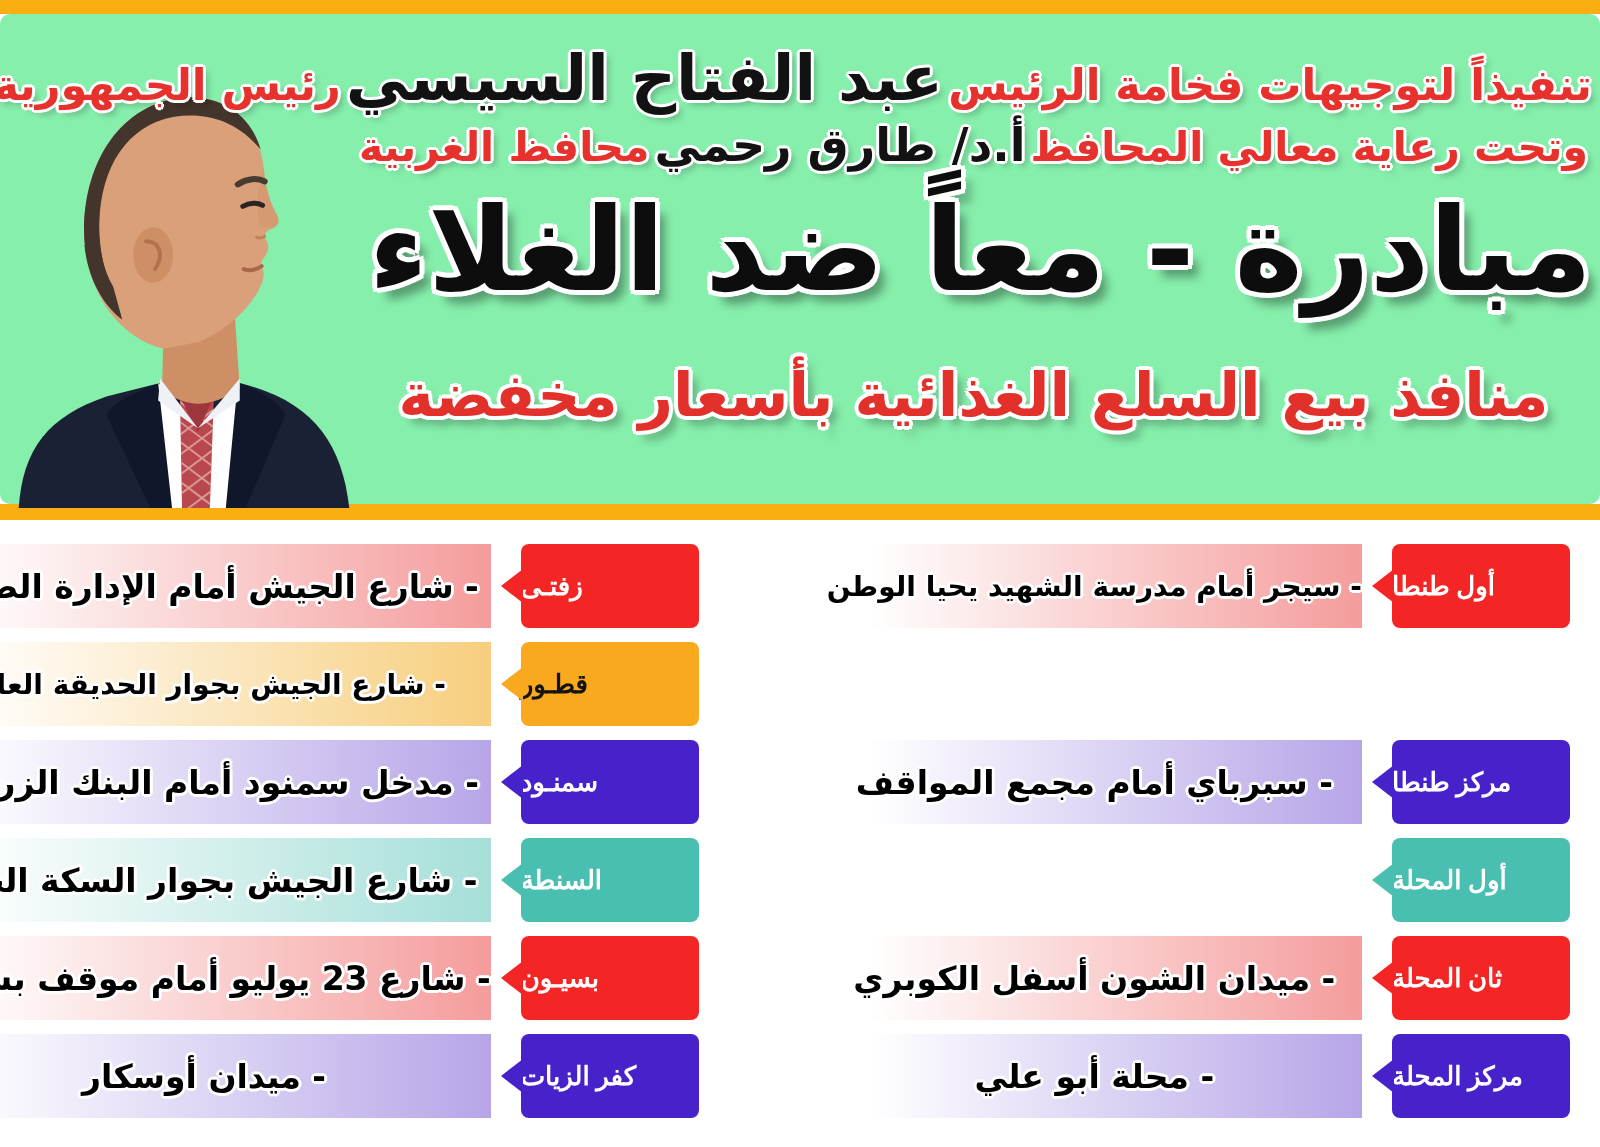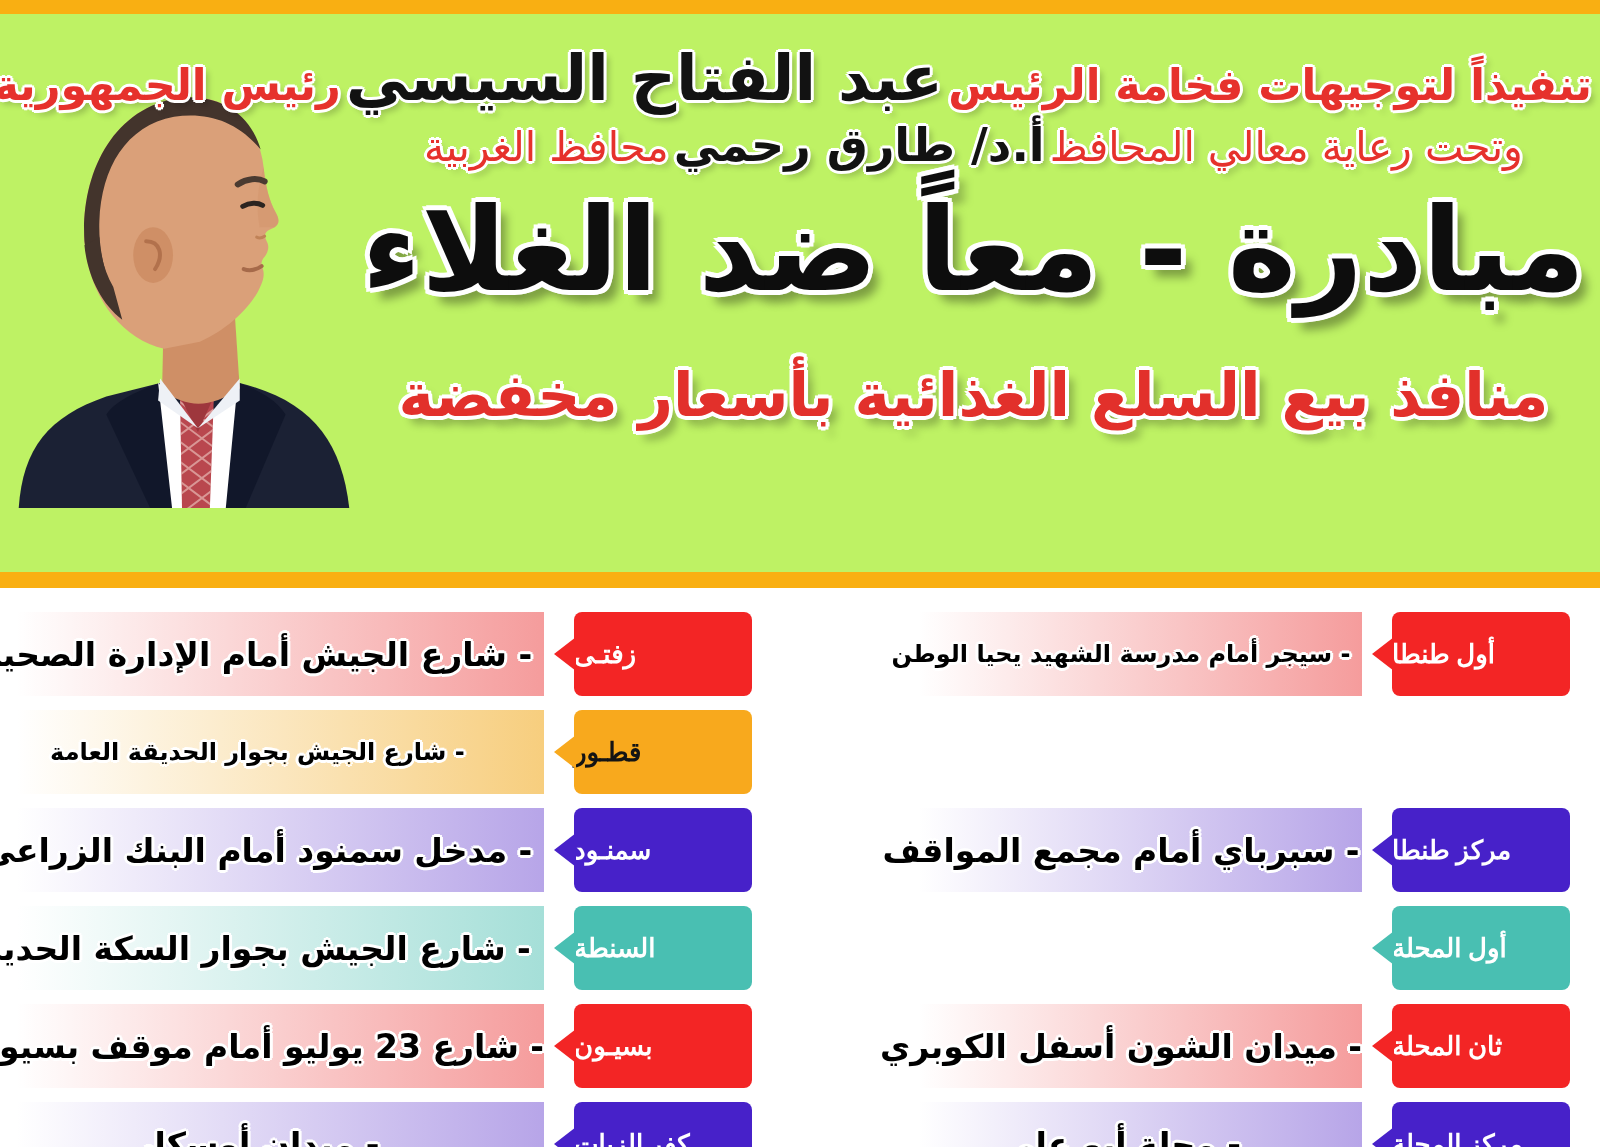--- a/index.html
+++ b/index.html
@@ -9,49 +9,50 @@
     font-family:"DejaVu Sans",sans-serif;
     overflow:hidden;
     position:relative;
   }
   
   .bar-accent{width:100%;background:#F9AF12;}
   .top-bar{height:14px;}
   .divider-bar{height:16px;}
 
   
-  .header{position:relative;height:558px;background:#bef264;}
+  .header{position:relative;height:490px;background:#86efac;border-radius:10px;}
   .portrait{position:absolute;left:12px;top:36px;width:340px;height:458px;}
   .portrait svg{width:100%;height:100%;display:block;}
 
   .htext{
     position:absolute;top:0;left:355px;right:8px;
     text-align:center;direction:rtl;
   }
   .ow-sm{
     text-shadow:
       3px 0 0 #fff,-3px 0 0 #fff,0 3px 0 #fff,0 -3px 0 #fff,
       2px 2px 0 #fff,-2px 2px 0 #fff,2px -2px 0 #fff,-2px -2px 0 #fff,
       5px 5px 6px rgba(0,0,0,.22);
   }
   .line1{margin-top:30px;line-height:1.1;white-space:nowrap;}
   .line1 .red{font-size:43px;font-weight:bold;color:#E6312C;}
   .line1 .black{font-size:63px;font-weight:bold;color:#121212;}
   .line2{margin-top:6px;line-height:1.15;white-space:nowrap;}
-  .line2 .red{font-size:41px;font-weight:normal;color:#E6312C;text-align:center;}
+  .line2 .red{font-size:41px;font-weight:bold;color:#E6312C;text-align:center;}
   .line2 .black{font-size:46px;font-weight:bold;color:#121212;}
 
   .main-title{
     margin-top:10px;
     font-size:116px;font-weight:bold;color:#0d0d0d;
     line-height:1.18;white-space:nowrap;
     text-shadow:
       5px 0 0 #fff,-5px 0 0 #fff,0 5px 0 #fff,0 -5px 0 #fff,
       4px 4px 0 #fff,-4px 4px 0 #fff,4px -4px 0 #fff,-4px -4px 0 #fff,
       10px 12px 10px rgba(0,0,0,.35);
+    text-align: right;
   }
   .sub-title{
     margin-top:40px;
     font-size:60px;font-weight:bold;color:#E2302B;
     line-height:1.2;white-space:nowrap;
     text-shadow:
       4px 0 0 #fff,-4px 0 0 #fff,0 4px 0 #fff,0 -4px 0 #fff,
       3px 3px 0 #fff,-3px 3px 0 #fff,3px -3px 0 #fff,-3px -3px 0 #fff,
       8px 9px 8px rgba(0,0,0,.28);
   }
@@ -87,21 +88,21 @@
     background:linear-gradient(to left,var(--grad) 0%,#ffffff 92%);
     display:flex;align-items:center;justify-content:center;
     white-space:nowrap;
     color:#000;font-size:33px;font-weight:bold;
   }
   .bar-text{
     text-shadow:
       3px 0 0 #fff,-3px 0 0 #fff,0 3px 0 #fff,0 -3px 0 #fff,
       2px 2px 0 #fff,-2px 2px 0 #fff,2px -2px 0 #fff,-2px -2px 0 #fff;
   }
-  .bar-text.tight{font-size:24px;}
+  .bar-text.tight{font-size:28px;}
 </style>
 </head>
 <body>
 
 <div class="bar-accent top-bar" style="background: rgb(249, 175, 18);"></div>
 
 <div class="header">
 
   <div class="portrait">
     <svg viewBox="0 0 340 460">

